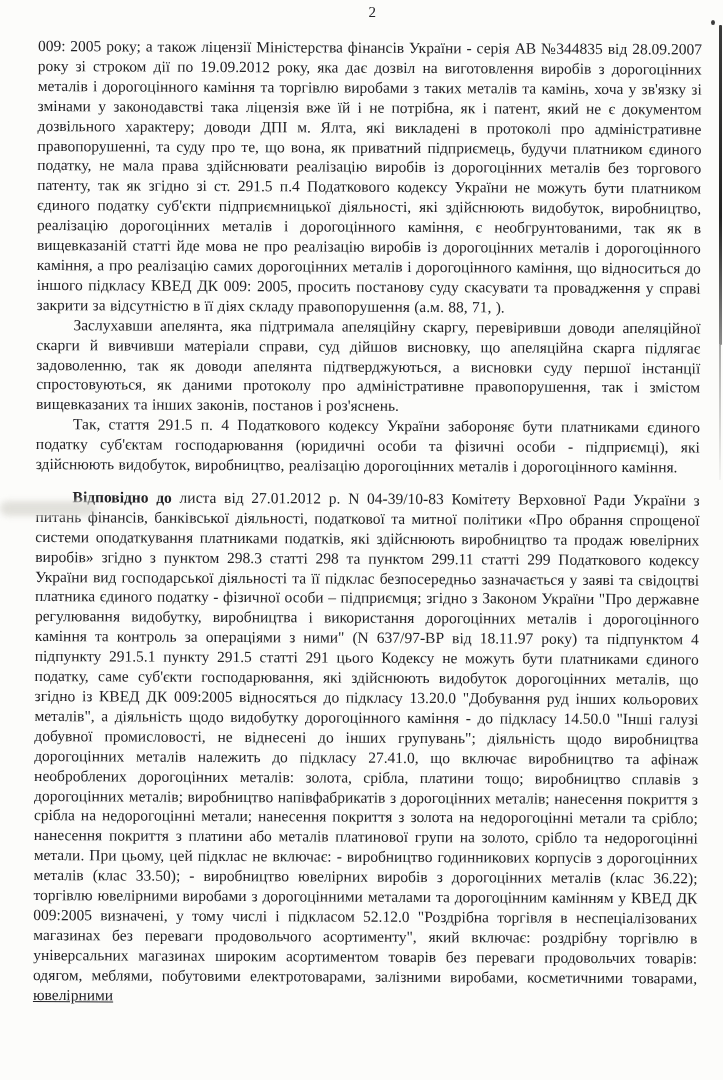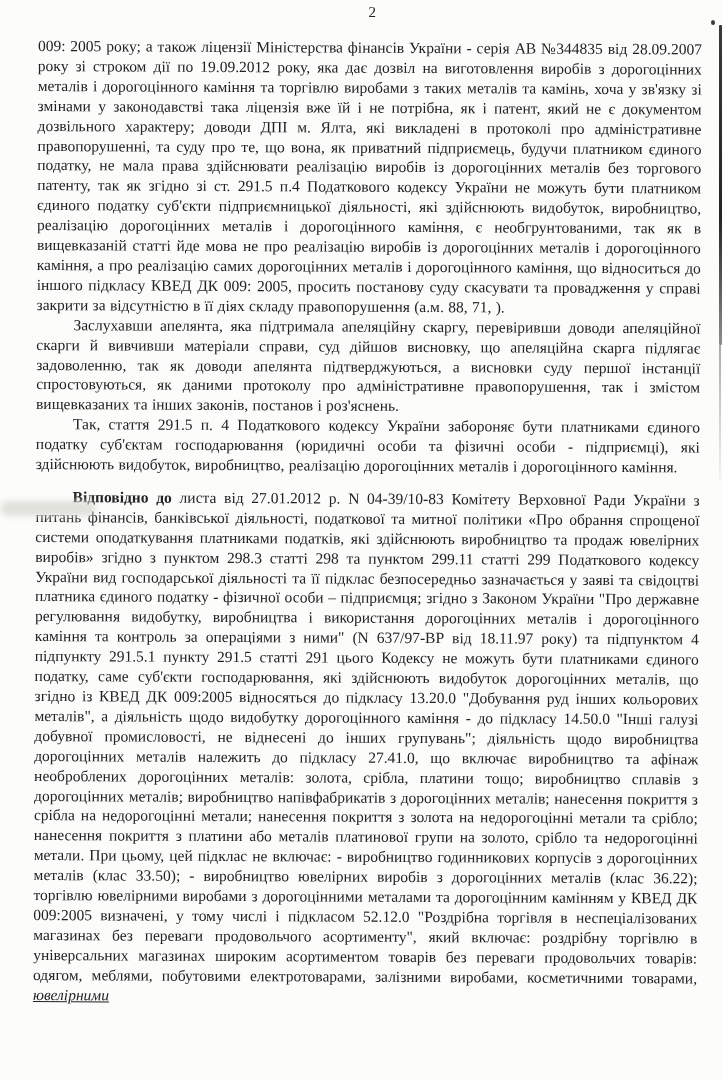--- a/index.html
+++ b/index.html
@@ -43,21 +43,21 @@
     word-spacing: 0.5px;
   }
   p.para {
     margin: 0;
     padding: 0;
   }
   p.para.indent { text-indent: 37px; }
   p.para.gap { margin-top: 13px; }
   .seg-normal { font-style: normal; font-weight: normal; }
   .seg-bold { font-weight: bold; margin-top: 24px; }
-  .seg-italic-underline { font-style: italic; text-decoration: underline; }
+  .seg-italic-underline { text-decoration: underline; }
   
   .artifact-edge-line {
     position: absolute;
     right: 1px;
     top: 25px;
     width: 3px;
     height: 320px;
     background: linear-gradient(to bottom, #3a3a3a 0%, #242424 60%, rgba(50,50,50,0.55) 100%);
     border-radius: 1px;
   }

